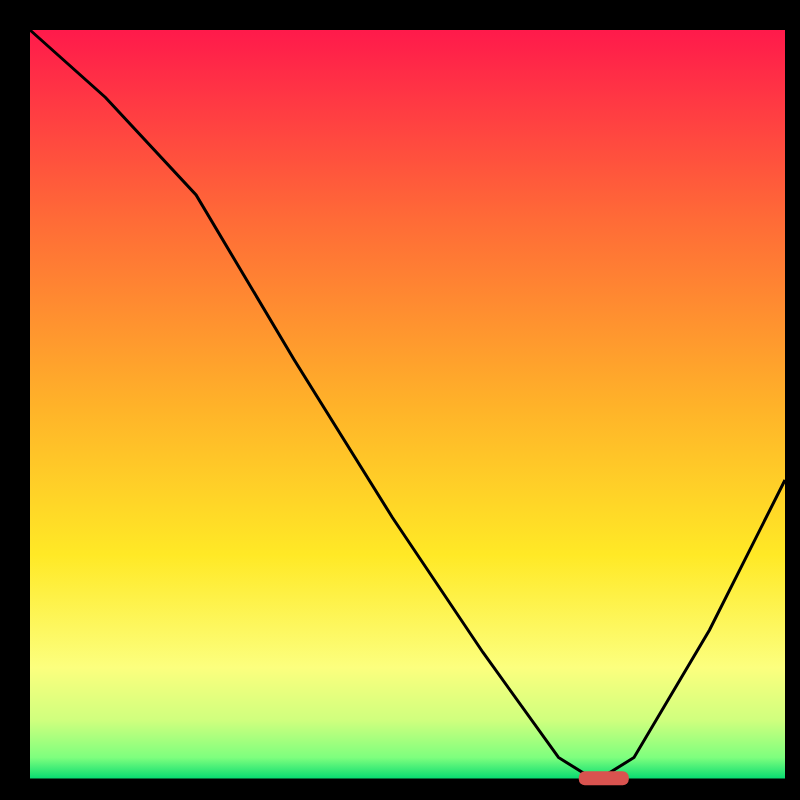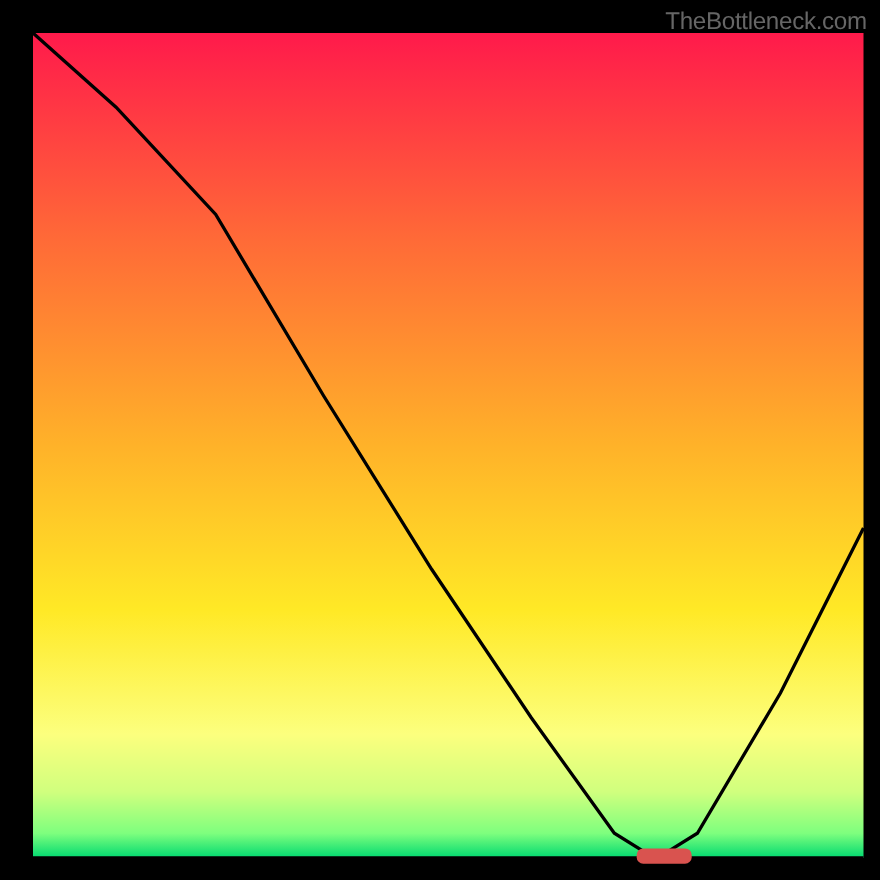--- a/index.html
+++ b/index.html
@@ -30,21 +30,20 @@
   svg {
     position: absolute;
     top: 0;
     left: 0;
   }
 </style>
 </head>
 <body>
 
 <div class="chart-container">
-  <div class="watermark">TheBottleneck.com</div>
 
   <svg id="chart-svg" width="800" height="800" viewBox="0 0 800 800">
     <defs>
       <linearGradient id="bg-grad" x1="0" y1="0" x2="0" y2="1">
           <stop offset="0%" stop-color="#ff1a4b"></stop>
           <stop offset="25%" stop-color="#ff6a37"></stop>
           <stop offset="50%" stop-color="#ffb229"></stop>
           <stop offset="70%" stop-color="#ffe926"></stop>
           <stop offset="85%" stop-color="#fcff7e"></stop>
           <stop offset="92%" stop-color="#d0ff7e"></stop>

